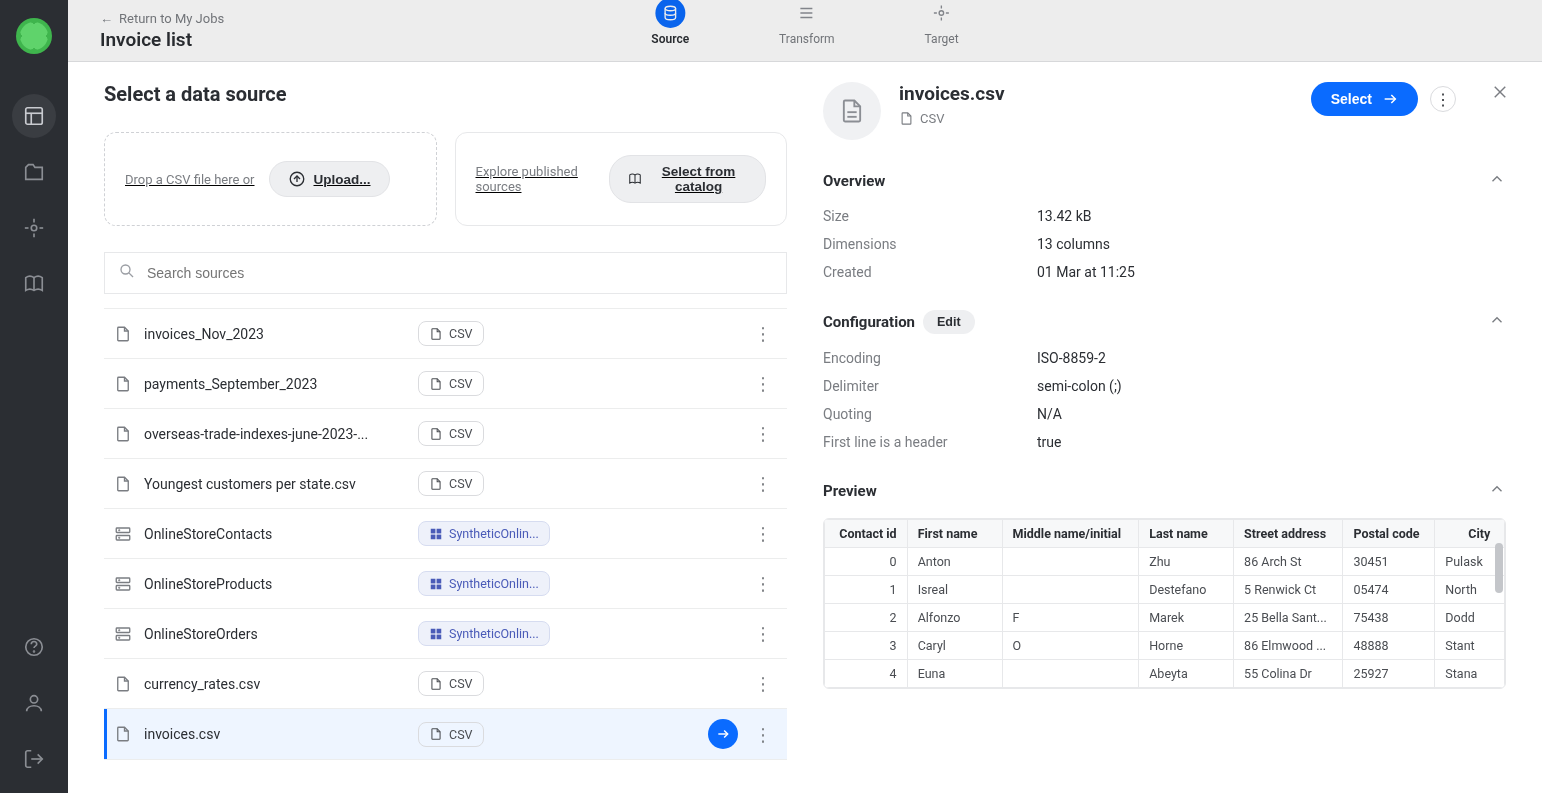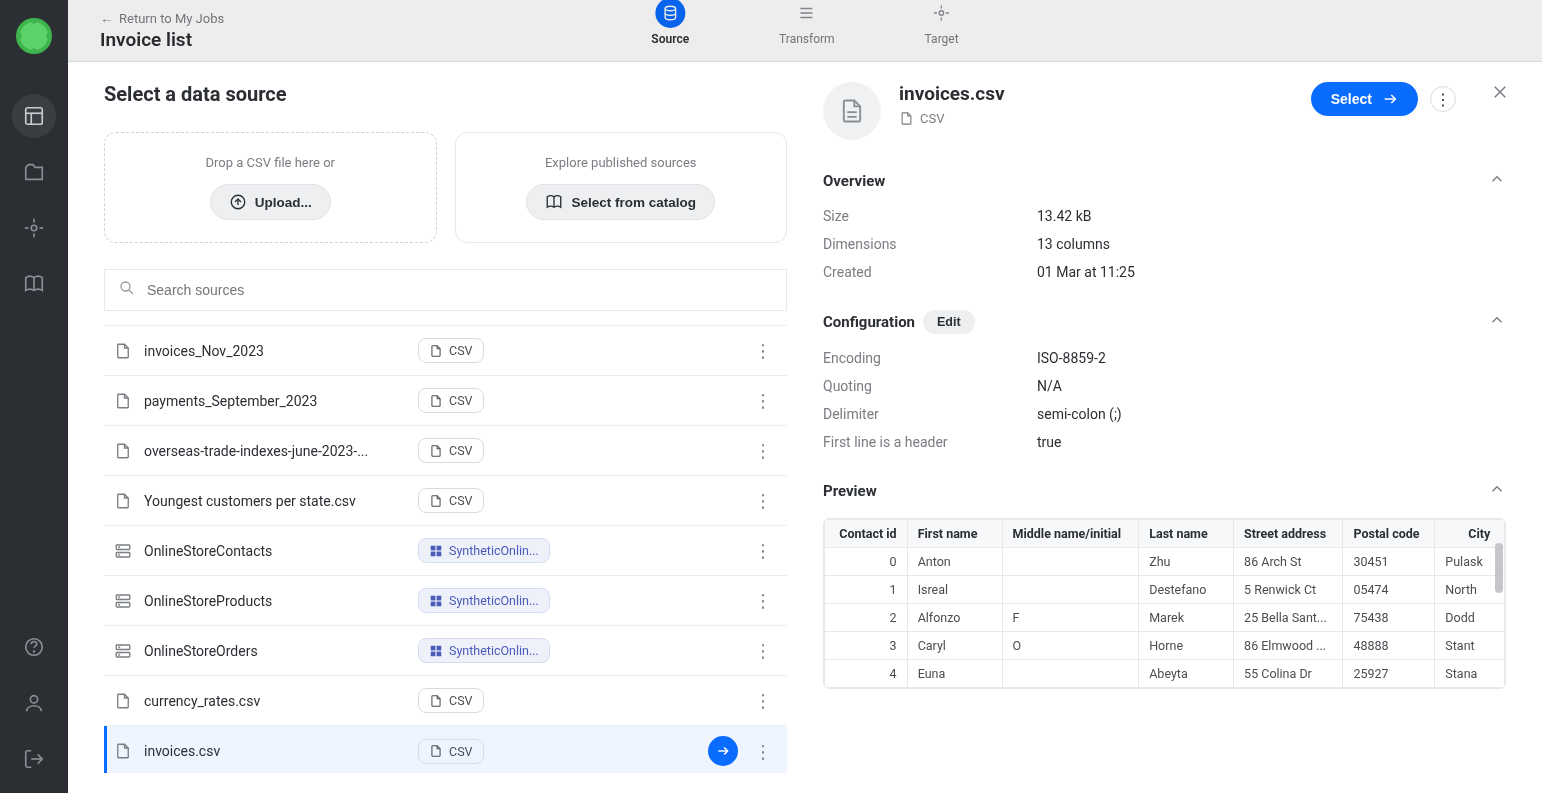--- a/index.html
+++ b/index.html
@@ -26,21 +26,21 @@
 .step.active .step-circle { background: #0a6bff; color: #fff; }
 .step-label { font-size: 12px; color: #7a7d82; }
 .step.active .step-label { color: #2b2e33; font-weight: 600; }
 
 .modal-overlay { position: absolute; top: 62px; left: 0; right: 0; bottom: 0; background: #fff; display: flex; }
 .modal-close { position: absolute; top: 16px; right: 28px; cursor: pointer; color: #7a7d82; font-size: 20px; width: 28px; height: 28px; display:flex; align-items:center; justify-content:center; }
 
 .left-pane { flex: 1; padding: 20px 36px; display: flex; flex-direction: column; overflow: hidden; max-width: 800px; }
 .modal-title { font-size: 20px; font-weight: 700; color: #2b2e33; margin-bottom: 26px; }
 .dropzones { display: flex; gap: 18px; margin-bottom: 26px; }
-.dropzone { flex: 1; border-radius: 12px; padding: 22px 20px; display: flex; flex-direction: column; align-items: center; gap: 14px; }
+.dropzone { flex: 1; border-radius: 12px; padding: 22px 20px; display: flex; flex-direction: row; align-items: center; gap: 14px; text-decoration: underline; }
 .dropzone.dashed { border: 1px dashed #cfd1d5; background: #fff; }
 .dropzone.solid { border: 1px solid #e7e8ea; background: #fff; }
 .dz-label { font-size: 13px; color: #7a7d82; }
 .pill-btn { background: #eeeff1; border: 1px solid #e2e3e6; border-radius: 22px; padding: 8px 18px; font-size: 13.5px; font-weight: 600; color: #2b2e33; cursor: pointer; display: flex; align-items: center; gap: 8px; }
 
 .search-wrap { position: relative; margin-bottom: 14px; }
 .search-wrap input { width: 100%; border: 1px solid #e7e8ea; border-radius: 0; padding: 12px 14px 12px 42px; font-size: 14px; color: #000000; outline: none; }
 .search-wrap .sicon { position: absolute; left: 14px; top: 50%; transform: translateY(-50%); color: #9a9da3; }
 
 .src-list { flex: 1; overflow-y: scroll; border-top: 1px solid #eceded; }
@@ -477,26 +477,26 @@
             <button class="edit-chip">Edit</button>
             <div class="sec-caret"><svg class="icon" viewBox="0 0 24 24">
                   <polyline points="6 15 12 9 18 15"></polyline>
                 </svg></div>
           </div>
           <div class="kv">
               <div class="k">Encoding</div>
               <div class="v">ISO-8859-2</div>
             </div>
           <div class="kv">
+              <div class="k">Delimiter</div>
+              <div class="v">semi-colon (;)</div>
+            </div>
+          <div class="kv">
               <div class="k">Quoting</div>
               <div class="v">N/A</div>
-            </div>
-          <div class="kv">
-              <div class="k">Delimiter</div>
-              <div class="v">semi-colon (;)</div>
             </div>
           <div class="kv">
               <div class="k">First line is a header</div>
               <div class="v">true</div>
             </div>
         </div>
 
         <div class="section">
           <div class="sec-head">
             <div class="sec-title">Preview</div>

